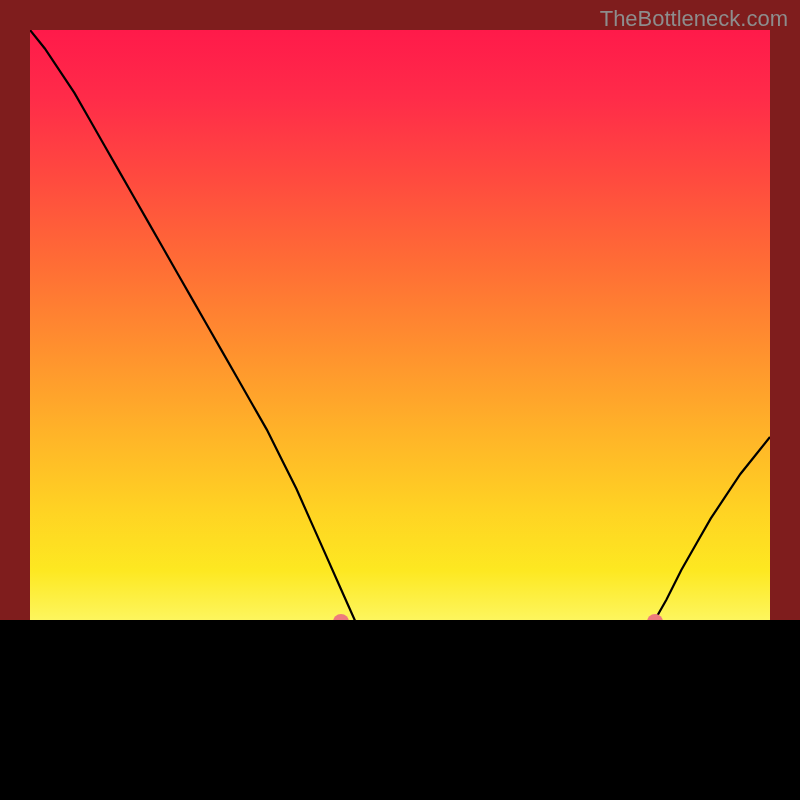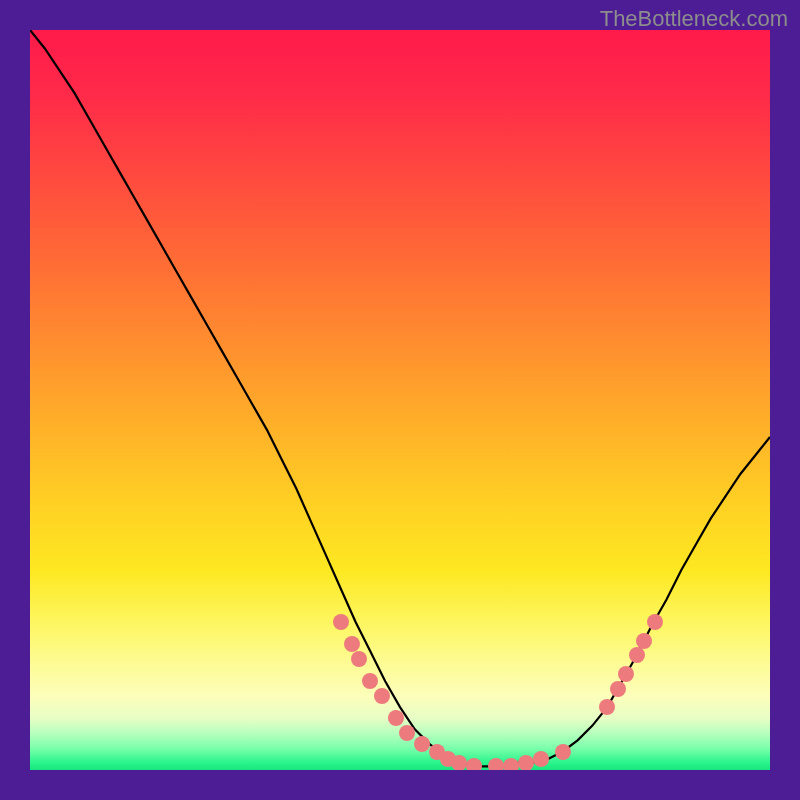--- a/index.html
+++ b/index.html
@@ -1,16 +1,16 @@
 <!DOCTYPE html>
 <html><head>
 <meta charset="utf-8">
 <style>
 body{margin:0;padding:0;background:#000;font-family:Arial,Helvetica,sans-serif}
-.wrap{position:relative;width:800px;height:800px;background:#4c1d95}
+.wrap{position:relative;width:800px;height:620px;background:#7f1d1d}
 .attr{position:absolute;top:6px;right:12px;color:#8d8d8d;font-size:22px}
 .plot{position:absolute;left:30px;top:30px;width:740px;height:740px;overflow:hidden}
 .grad{position:absolute;inset:0;background:linear-gradient(to bottom,
  #ff1a4a 0%,
  #ff2b49 9%,
  #ff4a3f 20%,
  #ff6e35 32%,
  #ff932e 44%,
  #ffb528 55%,
  #ffd323 65%,

